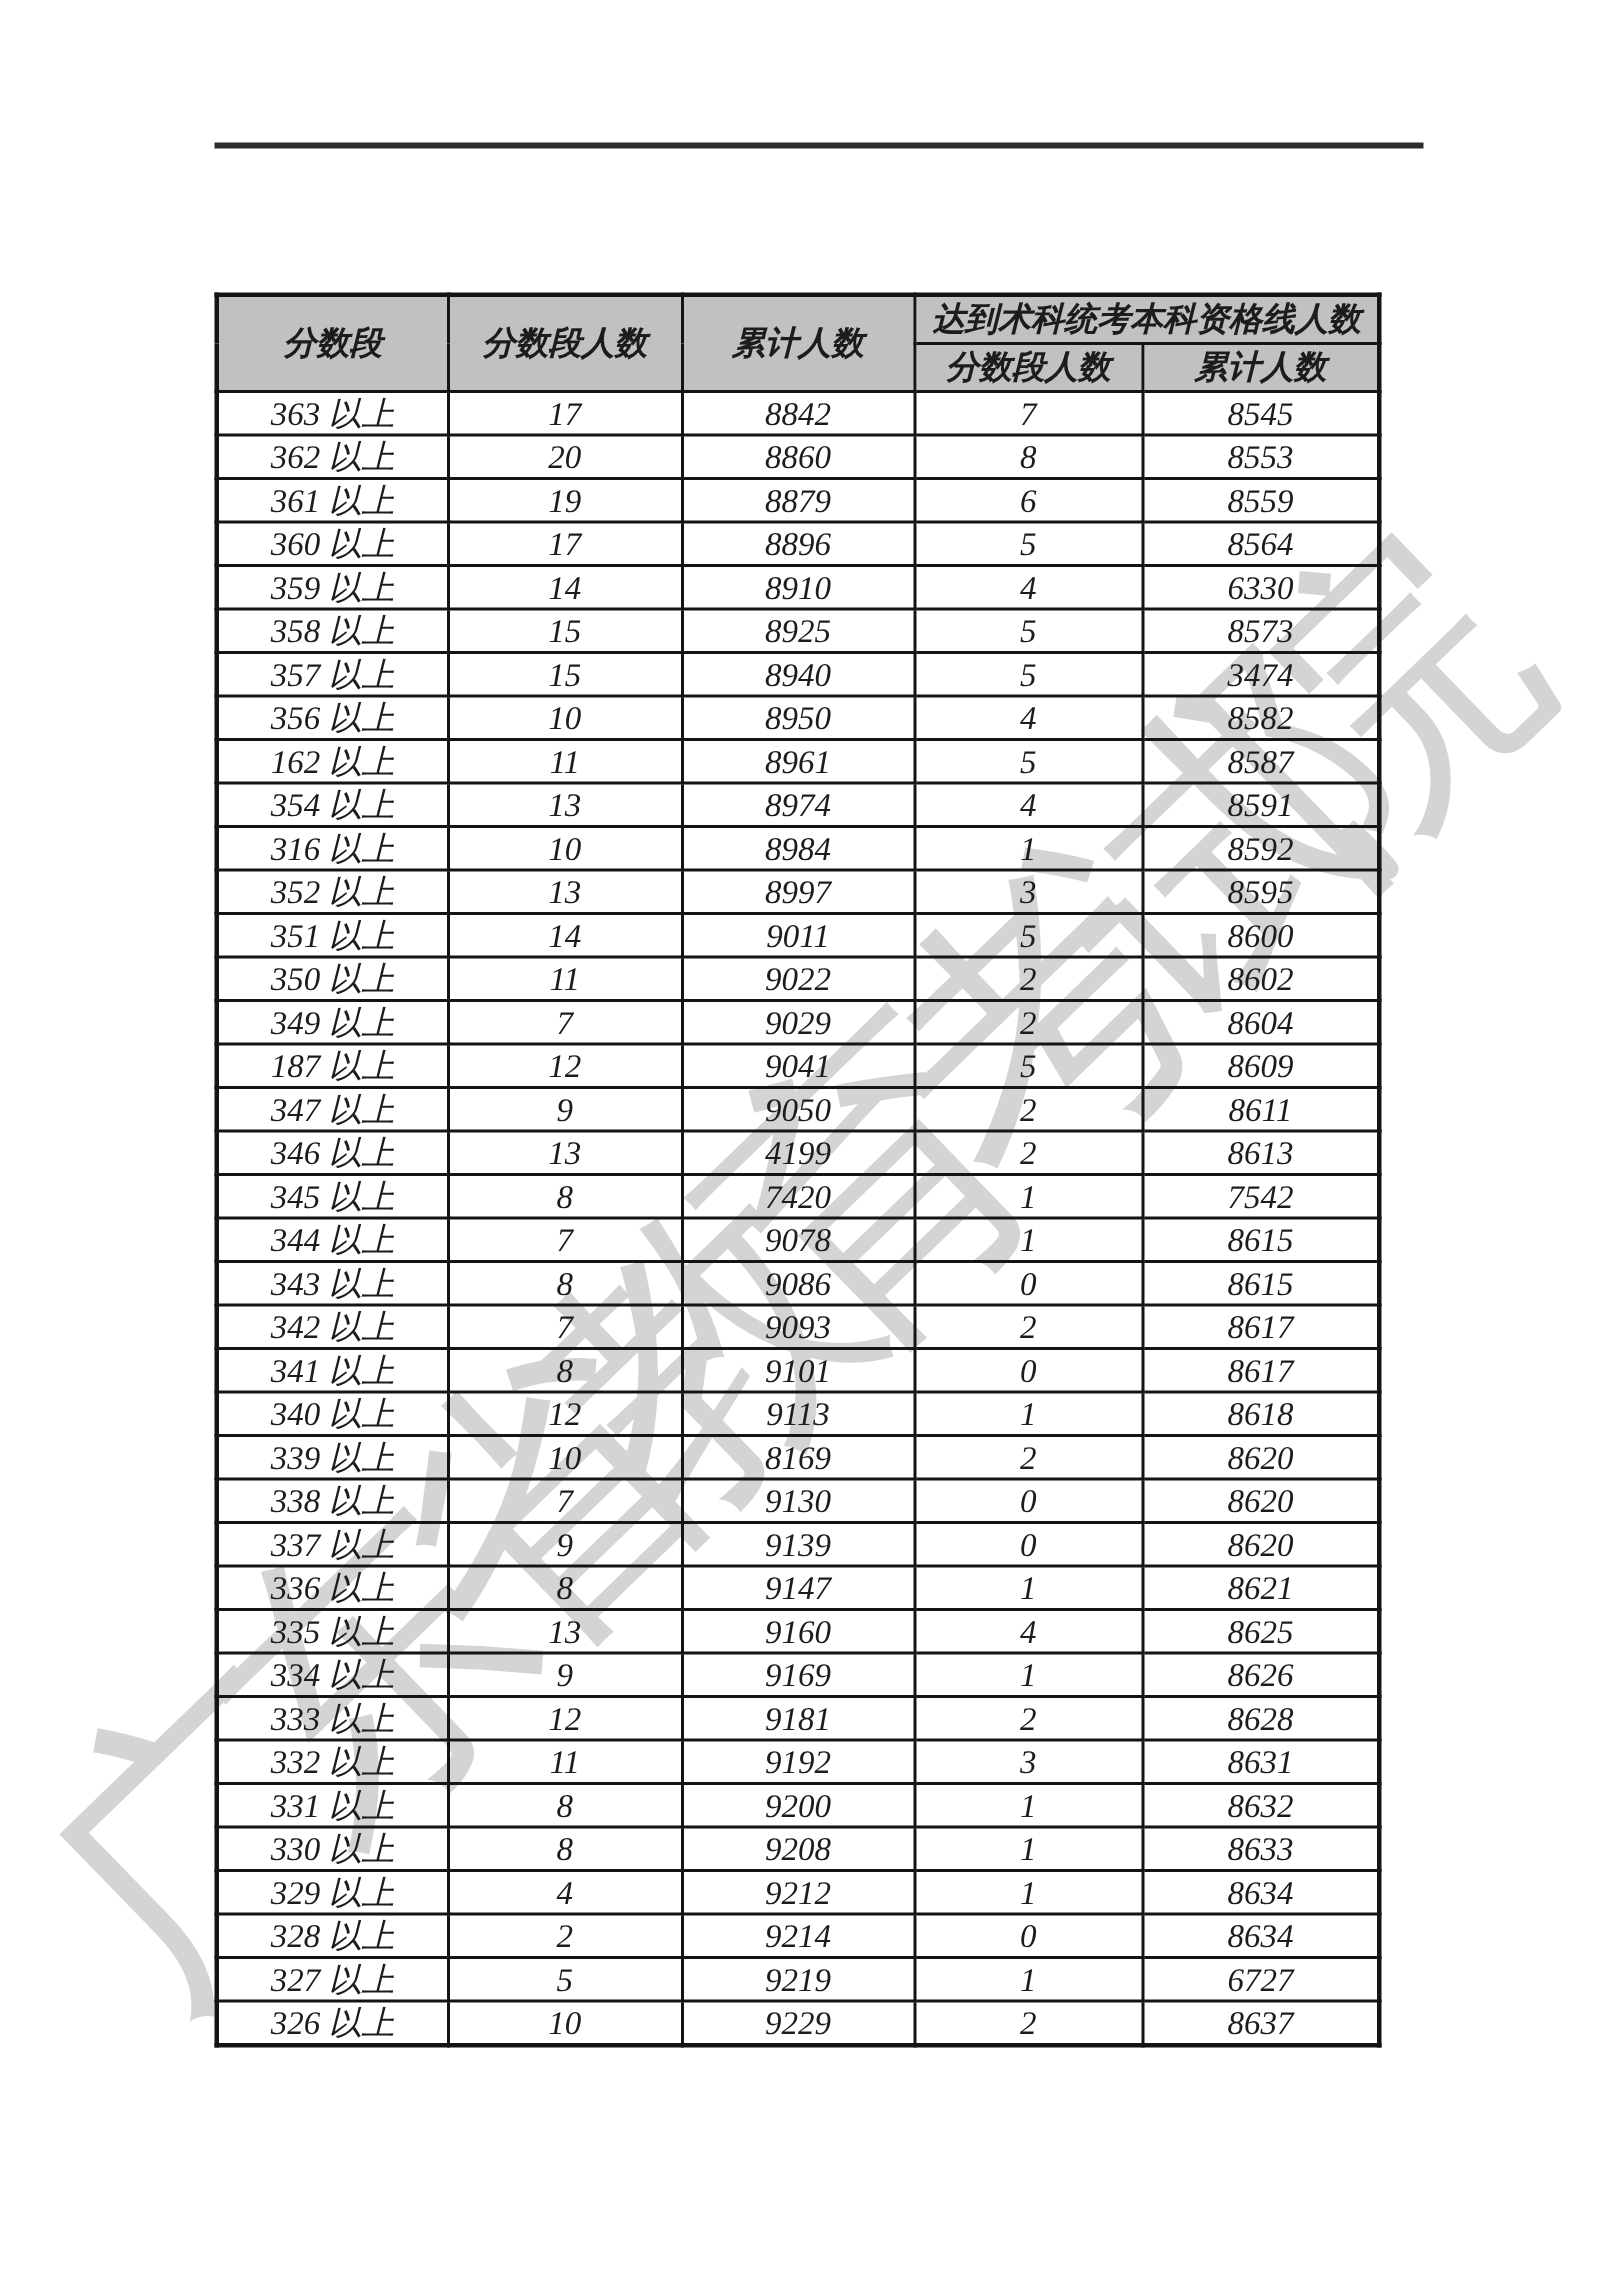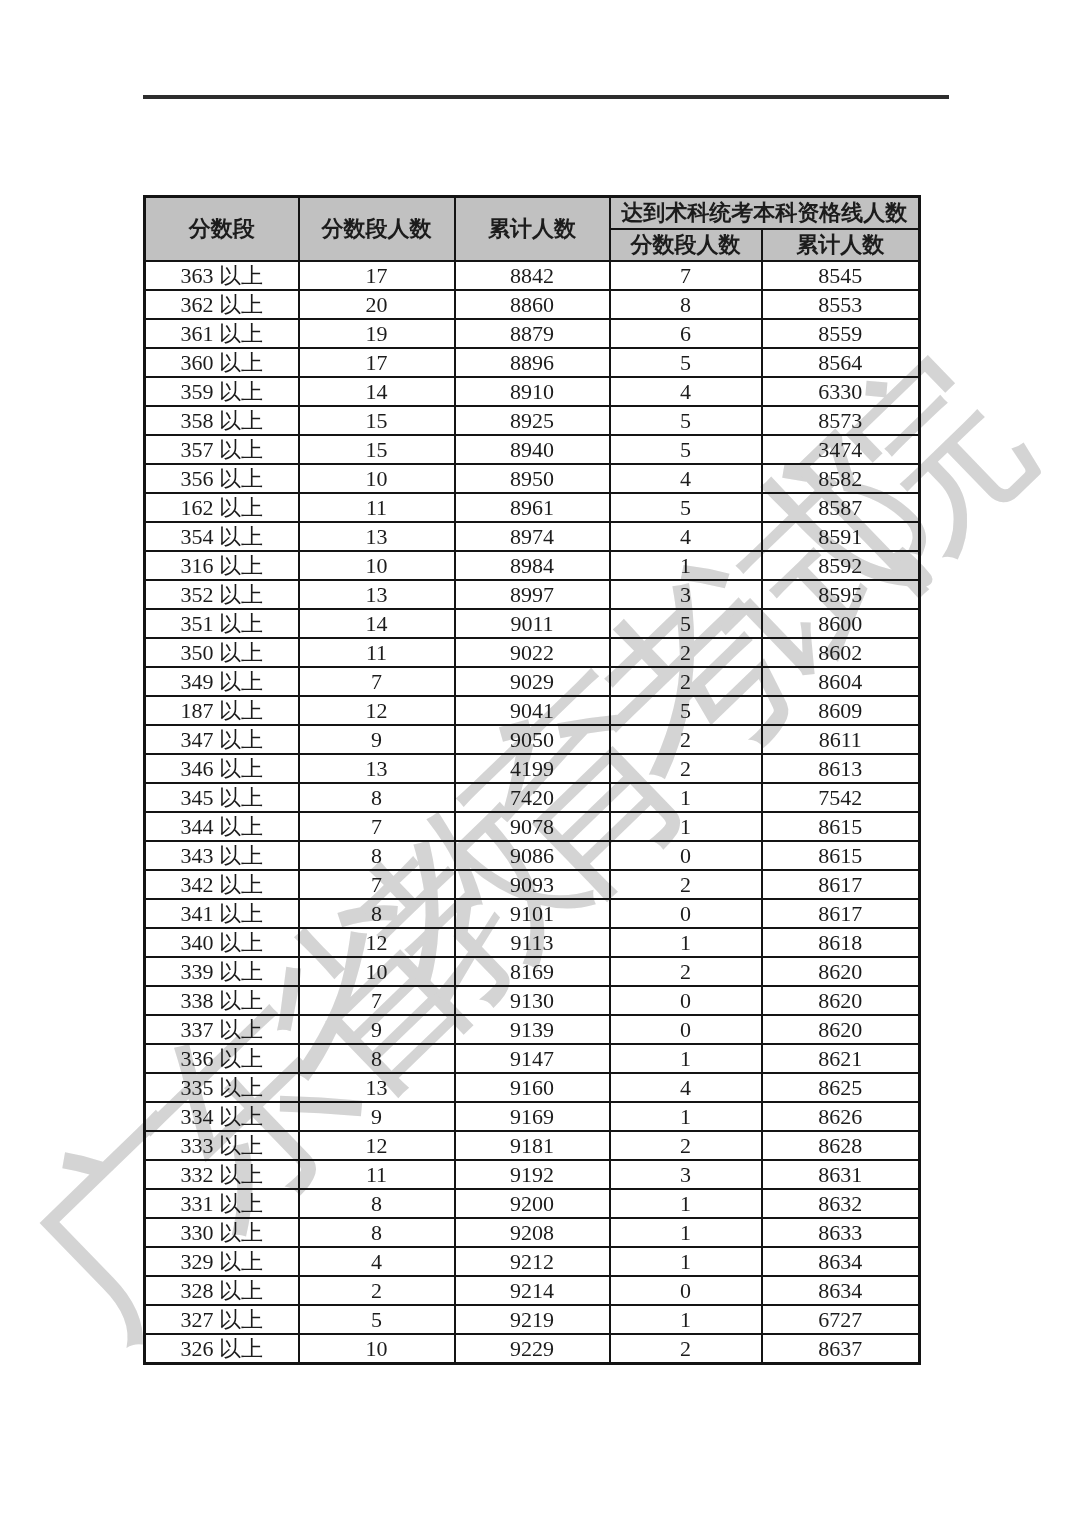--- a/index.html
+++ b/index.html
@@ -39,21 +39,21 @@
   .score-table col.c1{width:154px;}
   .score-table col.c2{width:156px;}
   .score-table col.c3{width:155px;}
   .score-table col.c4{width:152px;}
   .score-table col.c5{width:158px;}
   .score-table th,.score-table td{
     border:2px solid var(--table-border);
     text-align:center;vertical-align:middle;
     padding:0;overflow:hidden;white-space:nowrap;
   }
-  .score-table{border:3px solid var(--table-border);}
+  .score-table{border:3px solid var(--table-border);font-style:italic;}
   .score-table thead th{
     background:var(--header-bg);
     font-weight:bold;font-size:22px;
   }
   .score-table thead tr.h1 th{height:30px;}
   .score-table thead tr.h2 th{height:31px;}
   .score-table tbody td{height:27px;line-height:27px;background:transparent;}
 </style>
 </head>
 <body>

